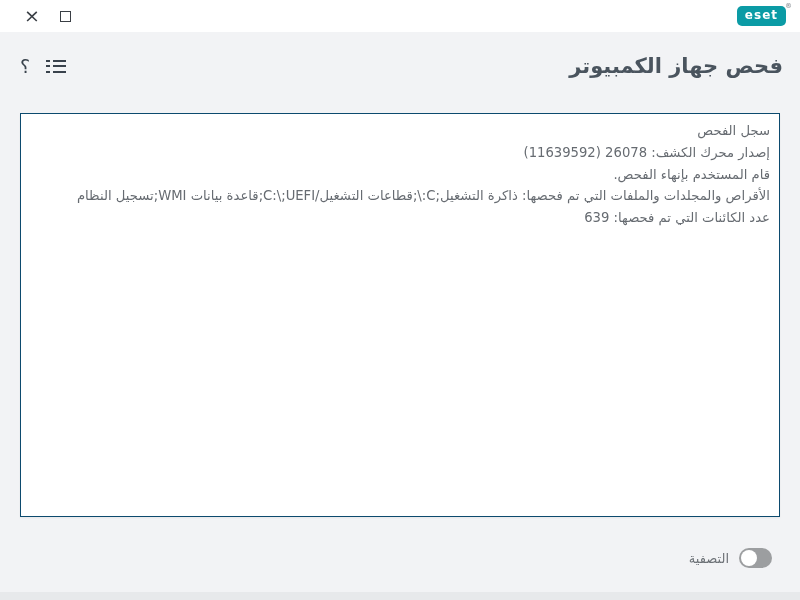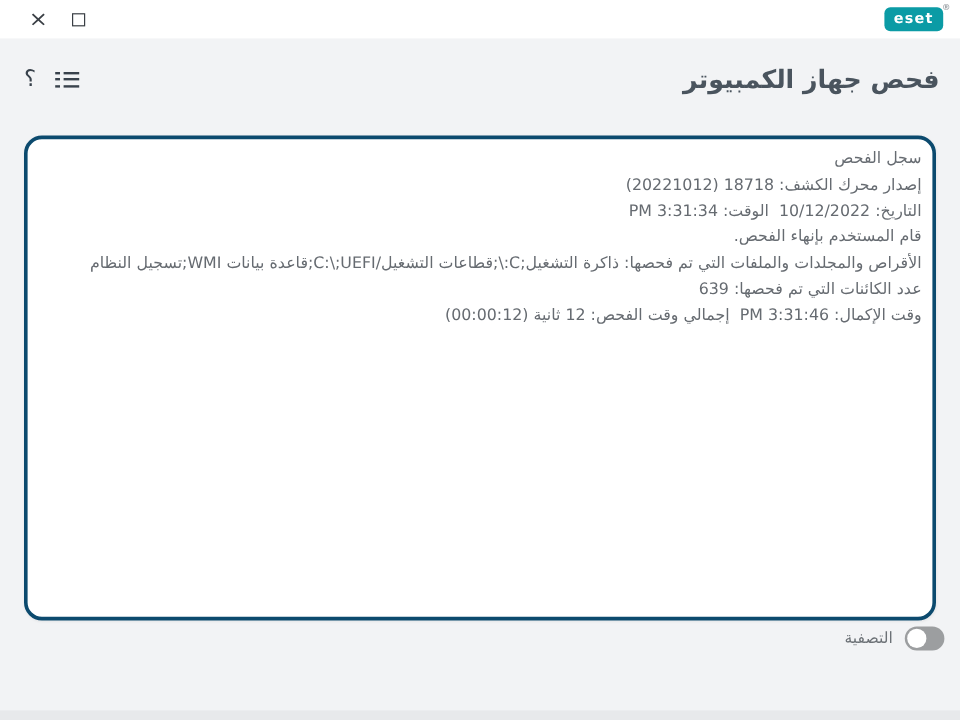--- a/index.html
+++ b/index.html
@@ -42,34 +42,34 @@
   .header-icons { display: flex; align-items: center; gap: 16px; direction: ltr; }
   .help-icon { font-size: 19px; color: #39424c; line-height: 1; cursor: default; }
   .list-icon { display: flex; flex-direction: column; gap: 3.5px; cursor: default; }
   .list-icon .row { display: flex; align-items: center; gap: 3px; }
   .list-icon .dot { width: 4px; height: 2px; background: #39424c; }
   .list-icon .bar { width: 13px; height: 2px; background: #39424c; }
 
   
   .log-card {
     position: absolute; top: 113px; right: 20px; left: 20px; height: 404px;
-    background: #ffffff; border: 3px solid #0c4a6e; border-radius: 15px;
+    background: #ffffff; border: 1px solid #0c4a6e; border-radius: 0;
     box-shadow: 0 1px 2px rgba(0,0,0,0.05);
     padding: 6px 9px; overflow: hidden;
   }
   .log-line {
     direction: rtl; text-align: right;
     font-size: 13.2px; line-height: 21.8px; color: #666b71;
     white-space: pre-wrap;
   }
 
   
   .footer {
-    position: absolute; top: 514px; left: 0; right: 0; height: 36px;
-    display: flex; align-items: center; gap: 10px; padding-right: 13px;
+    position: absolute; top: 540px; left: 0; right: 0; height: 36px;
+    display: flex; align-items: center; gap: 10px; padding-right: 28px;
   }
   .filter-toggle {
     position: relative; width: 33px; height: 20px;
     background: #9c9ea0; border-radius: 10px; cursor: pointer; border: none;
   }
   .filter-toggle .knob {
     position: absolute; left: 2px; top: 2px; width: 16px; height: 16px;
     background: #ffffff; border-radius: 50%;
   }
   .filter-label { font-size: 13px; color: #6c7176; }
@@ -105,26 +105,24 @@
       <span class="row">
           <span class="dot"></span>
           <span class="bar"></span>
         </span>
     </span>
   </div>
 </div>
 
 <div class="log-card">
   <div class="log-line">سجل الفحص</div>
-  <div class="log-line">إصدار محرك الكشف: 18718 (20221012)</div>
-  <div class="log-line">التاريخ: 10/12/2022  الوقت: 3:31:34 PM</div>
+  <div class="log-line">إصدار محرك الكشف: 26078 (11639592)</div>
   <div class="log-line">قام المستخدم بإنهاء الفحص.</div>
   <div class="log-line">الأقراص والمجلدات والملفات التي تم فحصها: ذاكرة التشغيل;C:\;قطاعات التشغيل/C:\;UEFI;قاعدة بيانات WMI;تسجيل النظام</div>
   <div class="log-line">عدد الكائنات التي تم فحصها: 639</div>
-  <div class="log-line">وقت الإكمال: 3:31:46 PM  إجمالي وقت الفحص: 12 ثانية (00:00:12)</div>
 </div>
 
 <div class="footer">
   <button class="filter-toggle" aria-checked="false">
     <span class="knob"></span>
   </button>
   <span class="filter-label">التصفية</span>
 </div>
 
 <div class="bottom-strip"></div>

